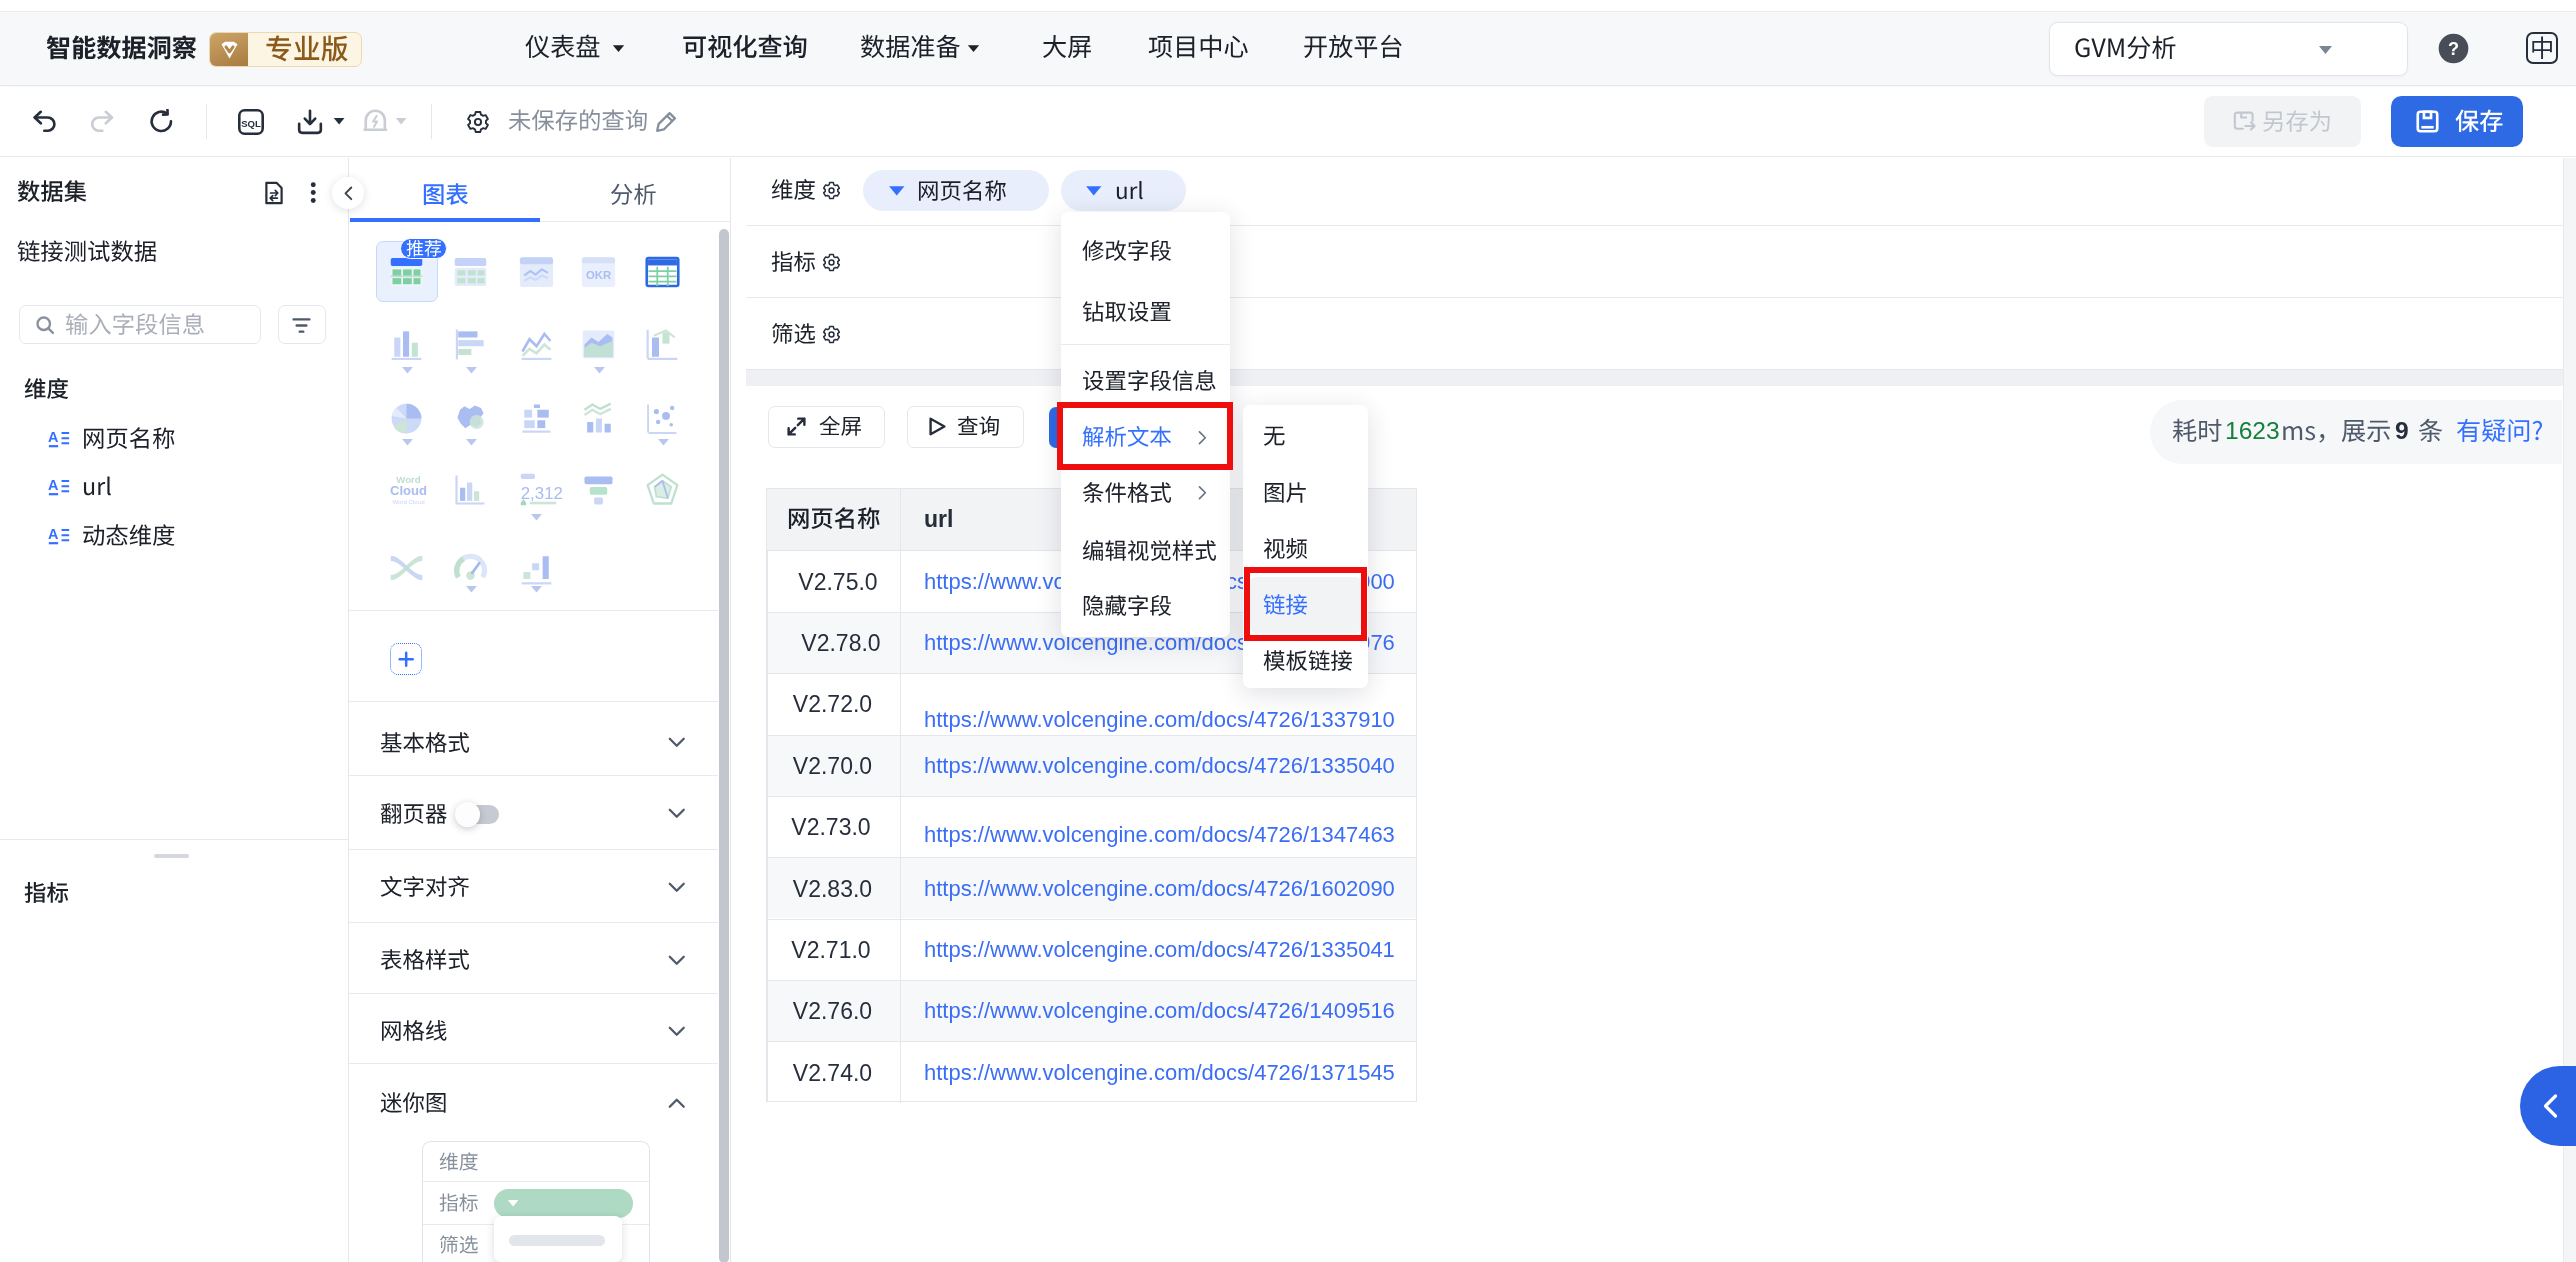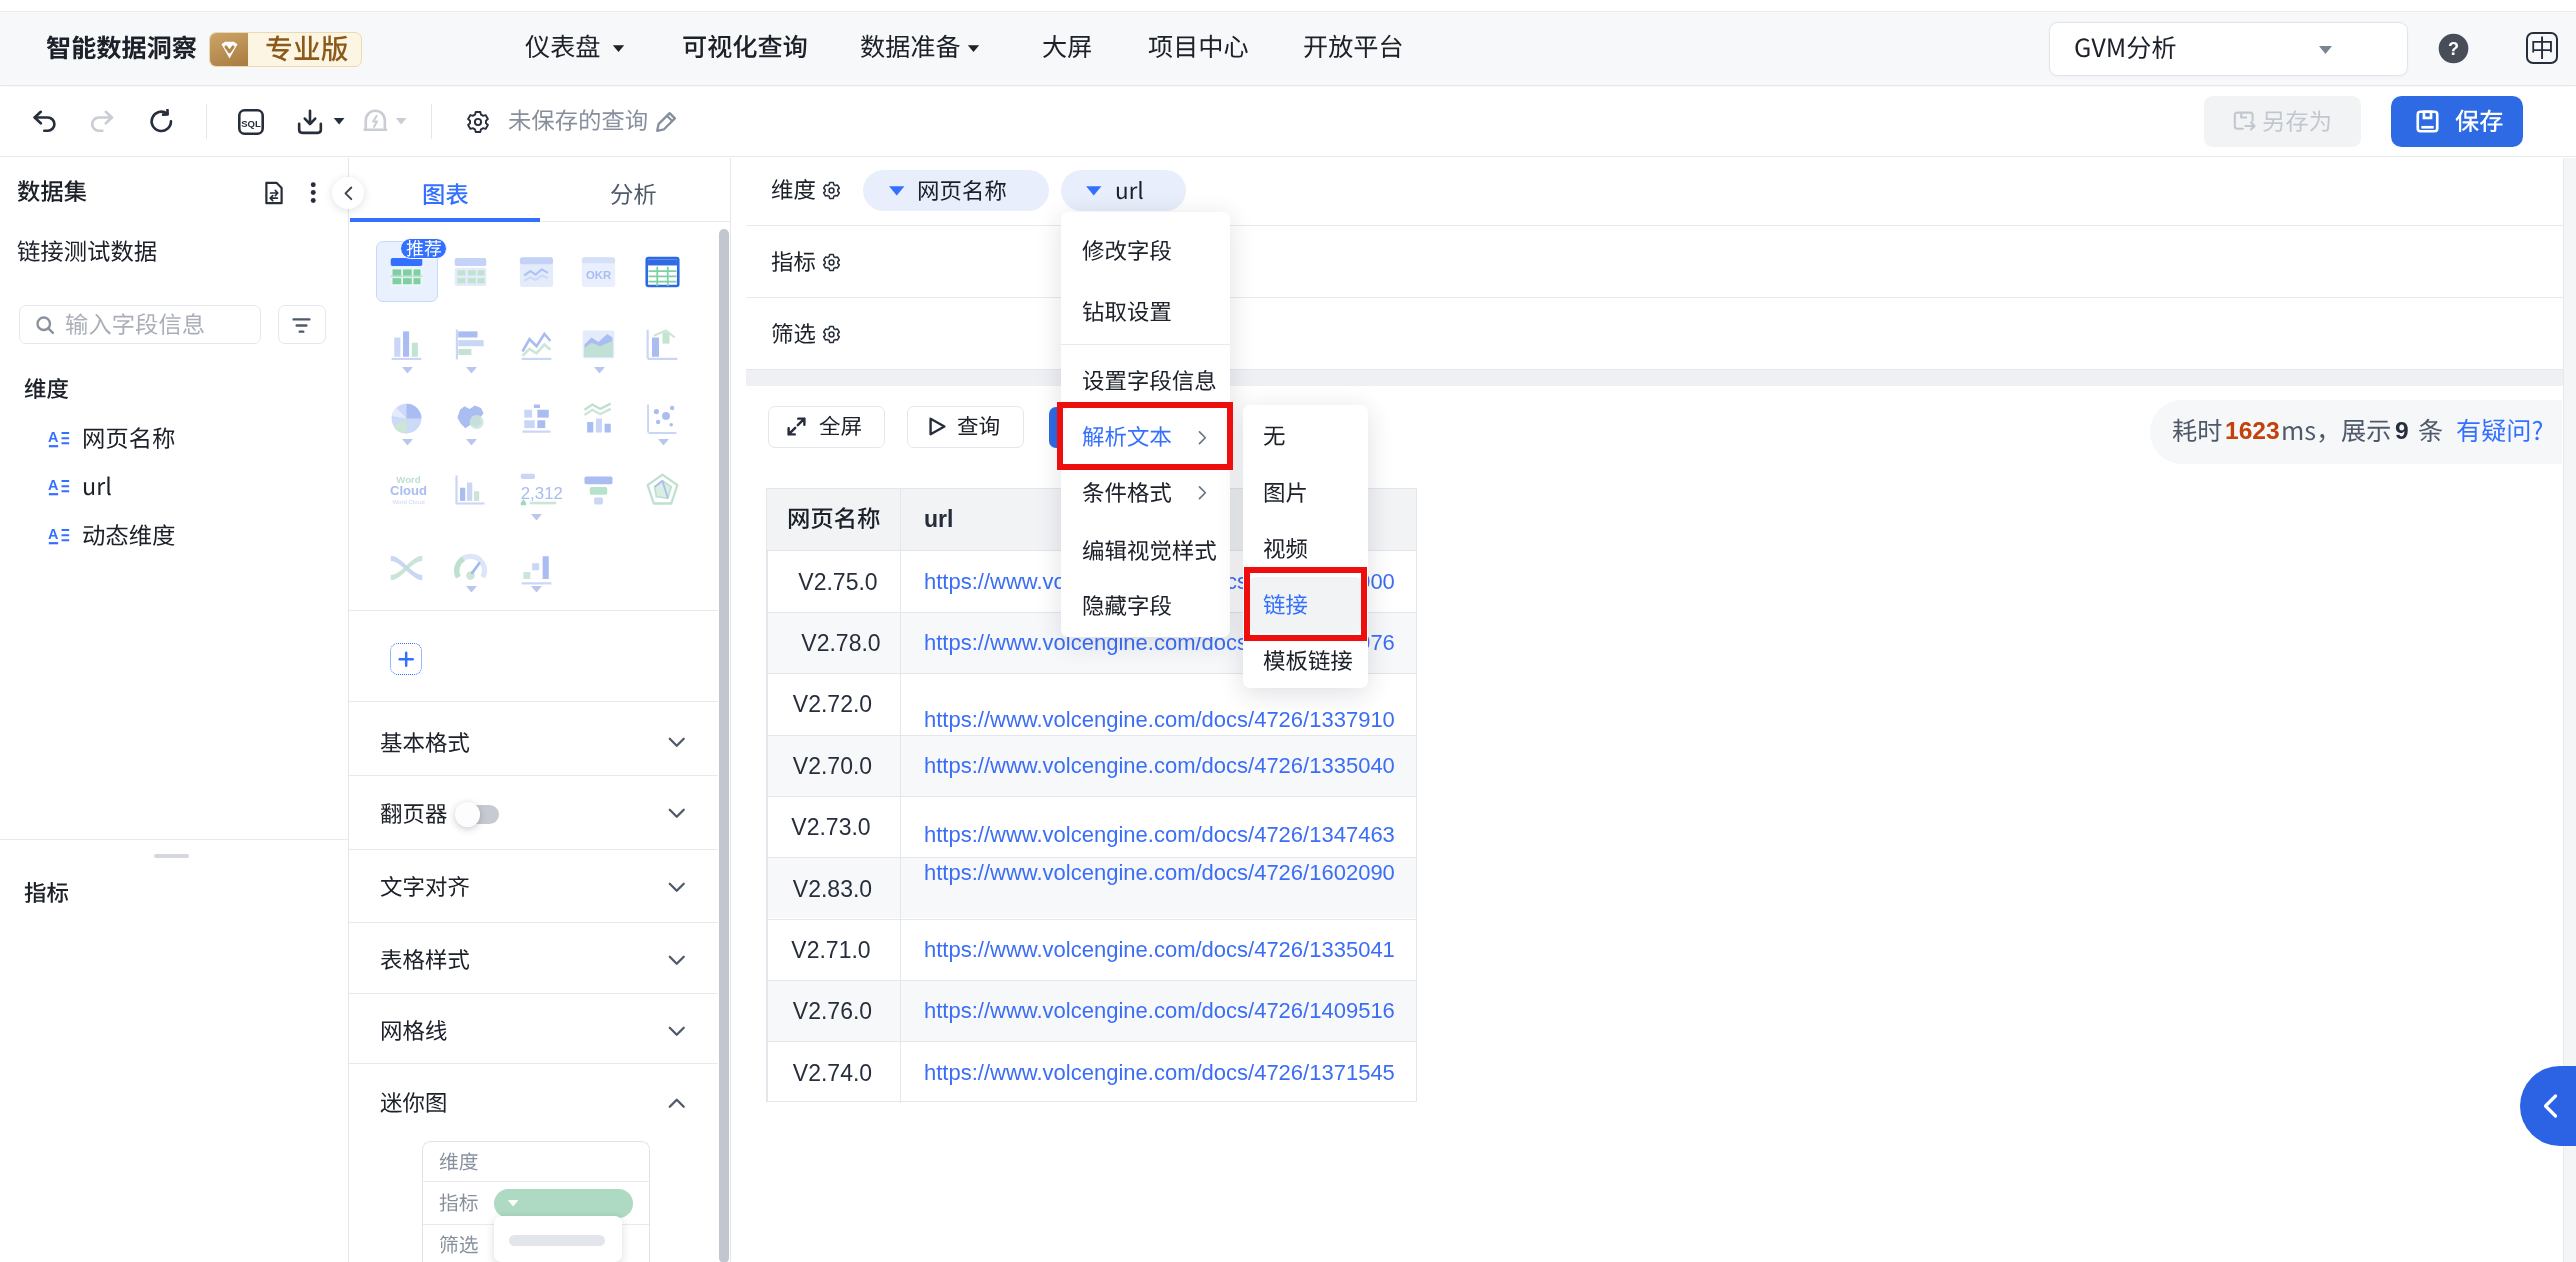--- a/index.html
+++ b/index.html
@@ -619,21 +619,21 @@
 <svg class="ic" style="left:786px;top:416px;color:#272e3b" width="21" height="21" viewBox="0 0 24 24">
     <use href="#i-expand"></use>
   </svg>
 <div class="btn" style="left:907px;top:406px;width:117px;height:42px"></div>
 <svg class="ic" style="left:928px;top:416px;color:#272e3b" width="19" height="21" viewBox="0 0 22 24">
     <use href="#i-play"></use>
   </svg>
 <div class="abs" style="left:1049px;top:407px;width:26px;height:41px;border-radius:7px;background:#2e6ae4"></div>
 
 <div class="abs" style="left:2150px;top:400px;width:412px;height:64px;border-radius:32px 0 0 32px;background:#f6f7f9"></div>
-<div class="abs" style="left:2225px;top:419px;font-size:24.6px;line-height:24.6px;font-weight:bold;color:#c2410c">1623</div>
+<div class="abs" style="left:2225px;top:419px;font-size:24.6px;line-height:24.6px;font-weight:normal;color:#15803d">1623</div>
 <div class="abs" style="left:2395px;top:419px;font-size:24.6px;line-height:24.6px;font-weight:bold;color:#272e3b">9</div>
 
 <div class="abs" style="left:766px;top:488px;width:651px;height:614px;border:0.9px solid #e5e6eb">
   <div class="abs" style="left:0;top:0;width:649px;height:61px;background:#f2f3f5"></div>
   <div class="abs" style="left:0;top:123px;width:649px;height:61px;background:#f7f8fa"></div>
   <div class="abs" style="left:0;top:246px;width:649px;height:61px;background:#f7f8fa"></div>
   <div class="abs" style="left:0;top:368px;width:649px;height:61px;background:#f7f8fa"></div>
   <div class="abs" style="left:0;top:491px;width:649px;height:61px;background:#f7f8fa"></div>
   <div class="abs" style="left:0;width:649px;height:0.9px;background:#e5e6eb;top:61px"></div>
   <div class="abs" style="left:0;width:649px;height:0.9px;background:#e5e6eb;top:123px"></div>
@@ -658,21 +658,21 @@
   <div class="abs" style="width:130px;top:449px">V2.71.0</div>
   <div class="abs" style="width:133px;top:510px">V2.76.0</div>
   <div class="abs" style="width:133px;top:572px">V2.74.0</div>
 </div>
 <div id="ucol" class="abs" style="left:924px;top:488px;font-size:22px;color:#3b6ef5">
   <div class="abs" style="top:81px;white-space:nowrap">https://www.volcengine.com/docs/4726/1337900</div>
   <div class="abs" style="top:142px;white-space:nowrap">https://www.volcengine.com/docs/4726/1337976</div>
   <div class="abs" style="top:219px;white-space:nowrap">https://www.volcengine.com/docs/4726/1337910</div>
   <div class="abs" style="top:265px;white-space:nowrap">https://www.volcengine.com/docs/4726/1335040</div>
   <div class="abs" style="top:334px;white-space:nowrap">https://www.volcengine.com/docs/4726/1347463</div>
-  <div class="abs" style="top:372px;white-space:nowrap">https://www.volcengine.com/docs/4726/1602090</div>
+  <div class="abs" style="top:388px;white-space:nowrap">https://www.volcengine.com/docs/4726/1602090</div>
   <div class="abs" style="top:449px;white-space:nowrap">https://www.volcengine.com/docs/4726/1335041</div>
   <div class="abs" style="top:510px;white-space:nowrap">https://www.volcengine.com/docs/4726/1409516</div>
   <div class="abs" style="top:572px;white-space:nowrap">https://www.volcengine.com/docs/4726/1371545</div>
 </div>
 
 <div class="abs" style="left:2563px;top:158px;width:13px;height:1105px;background:#f4f5f7;border-left:0.9px solid #e8eaee"></div>
 
 <div class="menu" style="left:1061px;top:212px;width:169px;height:425px"></div>
 <div class="hline" style="left:1061px;top:344px;width:169px;z-index:41"></div>
 <svg class="ic" style="left:1198px;top:429px;color:#6b7785;z-index:42" width="8.8" height="17.5" viewBox="0 0 10 20">

